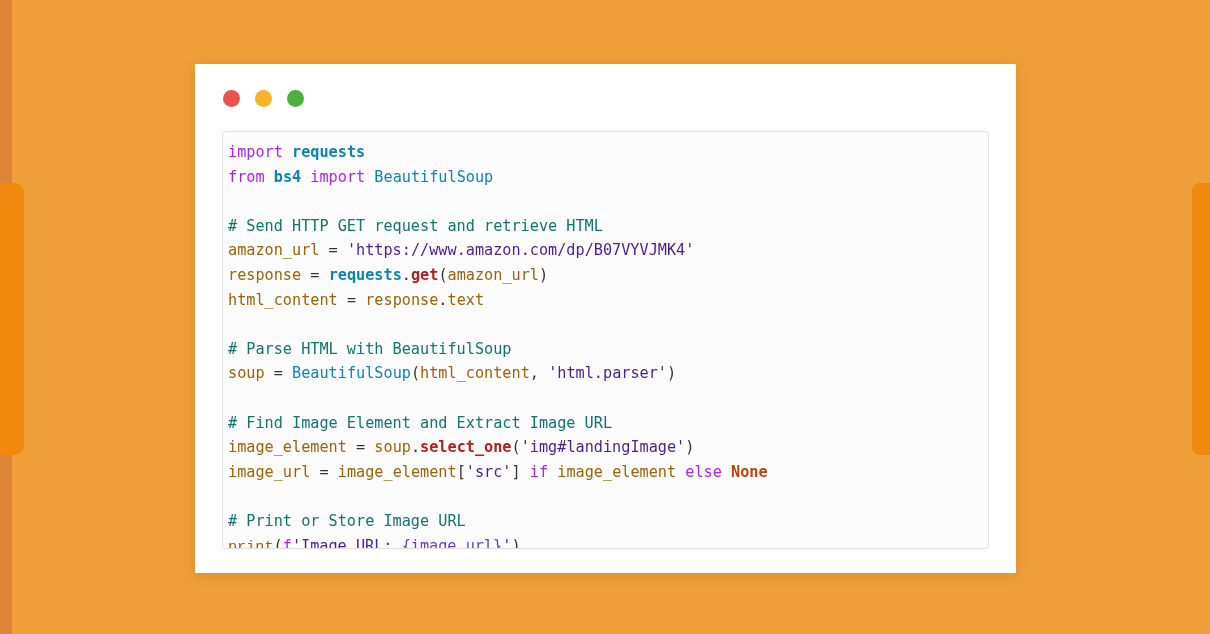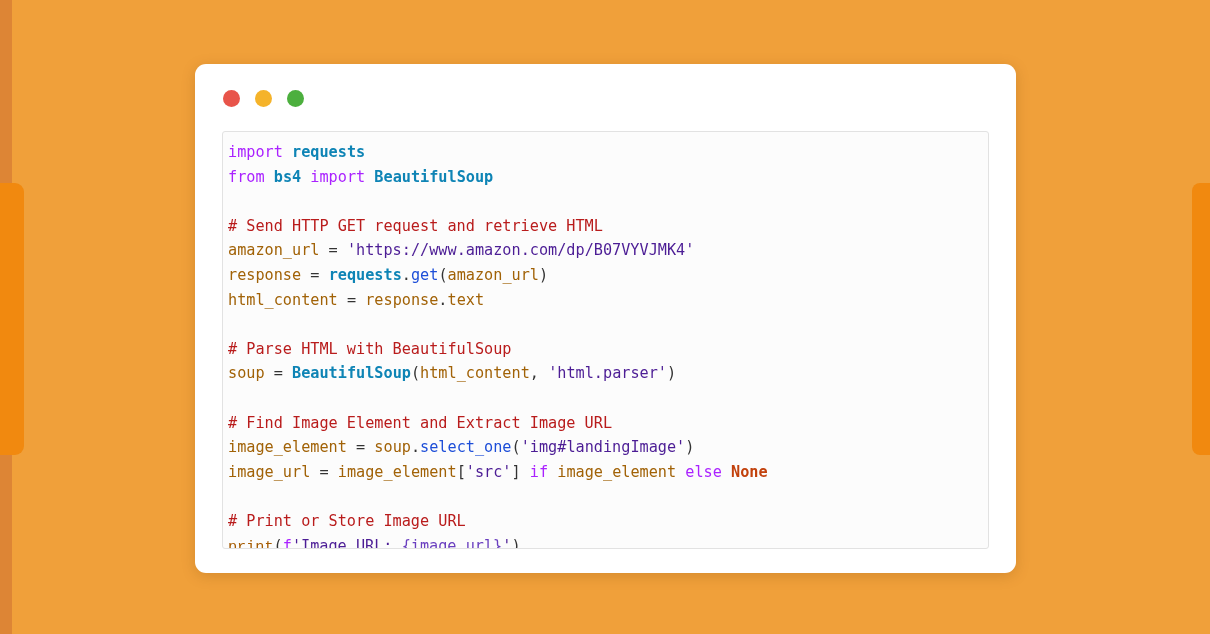--- a/index.html
+++ b/index.html
@@ -43,21 +43,21 @@
     background:#F1890F;
     border-radius:8px 0 0 8px;
   }
 
   
   #code-window {
     position:absolute;
     left:195px; top:64px;
     width:821px; height:509px;
     background:#FFFFFF;
-    border-radius:11px;
+    border-radius:1px;
     box-shadow:0 3px 14px rgba(120,62,8,0.22);
   }
 
   #window-controls {
     position:absolute;
     left:28px; top:26px;
     display:flex;
     gap:15px;
   }
 
@@ -89,27 +89,27 @@
     letter-spacing:0px;
   }
 
   .code-line { height:24.6px; }
   .code-line.blank::after { content:"\00a0"; }
 
   
   .tok-kw      { color:#AA22FF; }
   .tok-name    { color:#a16207; }
   .tok-mod     { color:#0E84B5; font-weight:bold; }
-  .tok-class   { color:#0E84B5; font-weight:bold; }
-  .tok-fn      { color:#1d4ed8; }
+  .tok-class   { color:#0E84B5; font-weight:normal; }
+  .tok-fn      { color:#b91c1c;font-weight:bold; }
   .tok-builtin { color:#A45A00;font-family:Liberation Mono, monospace; }
   .tok-str     { color:#4c1d95; }
   .tok-strpre  { color:#AA22FF; }
   .tok-interp  { color:#6A3FBF; }
-  .tok-cmt     { color:#b91c1c; font-style:normal; }
+  .tok-cmt     { color:#0f766e; font-style:normal; }
   .tok-op      { color:#333333; }
   .tok-punc    { color:#333333; }
   .tok-none    { color:#c2410c; font-weight:bold; }
   .tok-plain   { color:#333333; }
 </style>
 </head>
 <body>
 
 <div id="bg-canvas" style="background: rgb(240, 160, 58);">
   <div id="bg-left-stripe" style="background: rgb(221, 133, 53);"></div>

